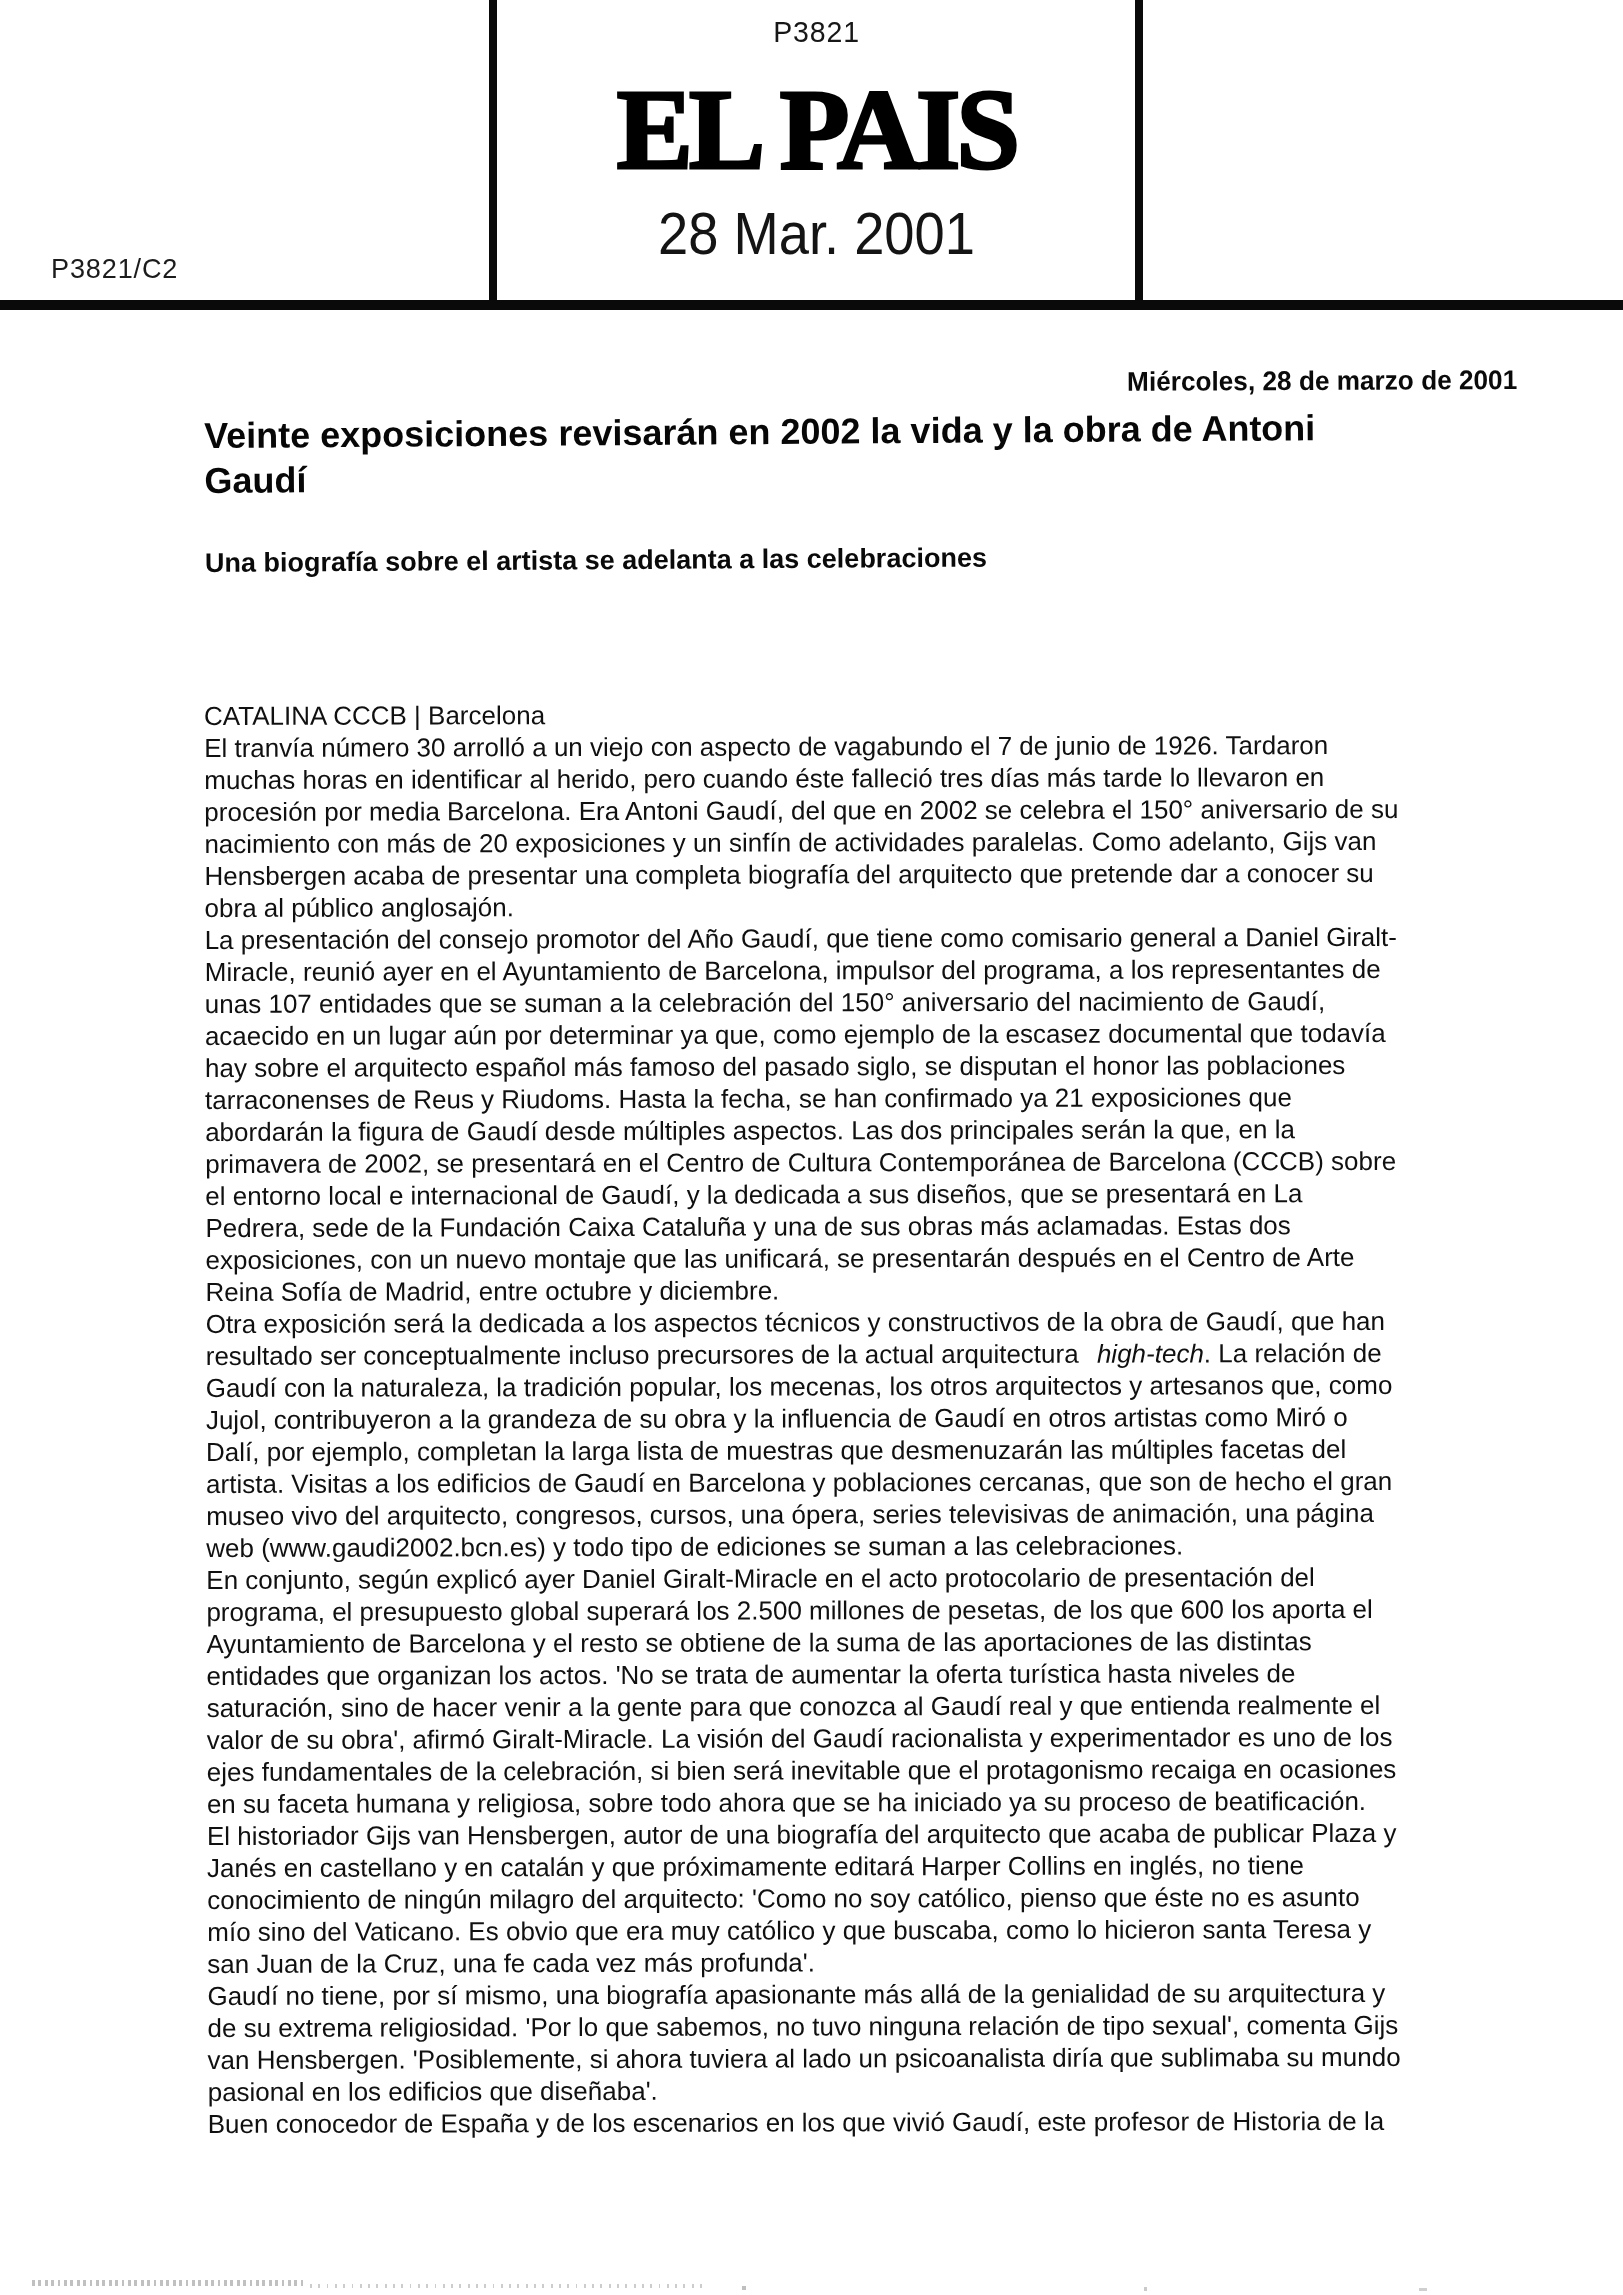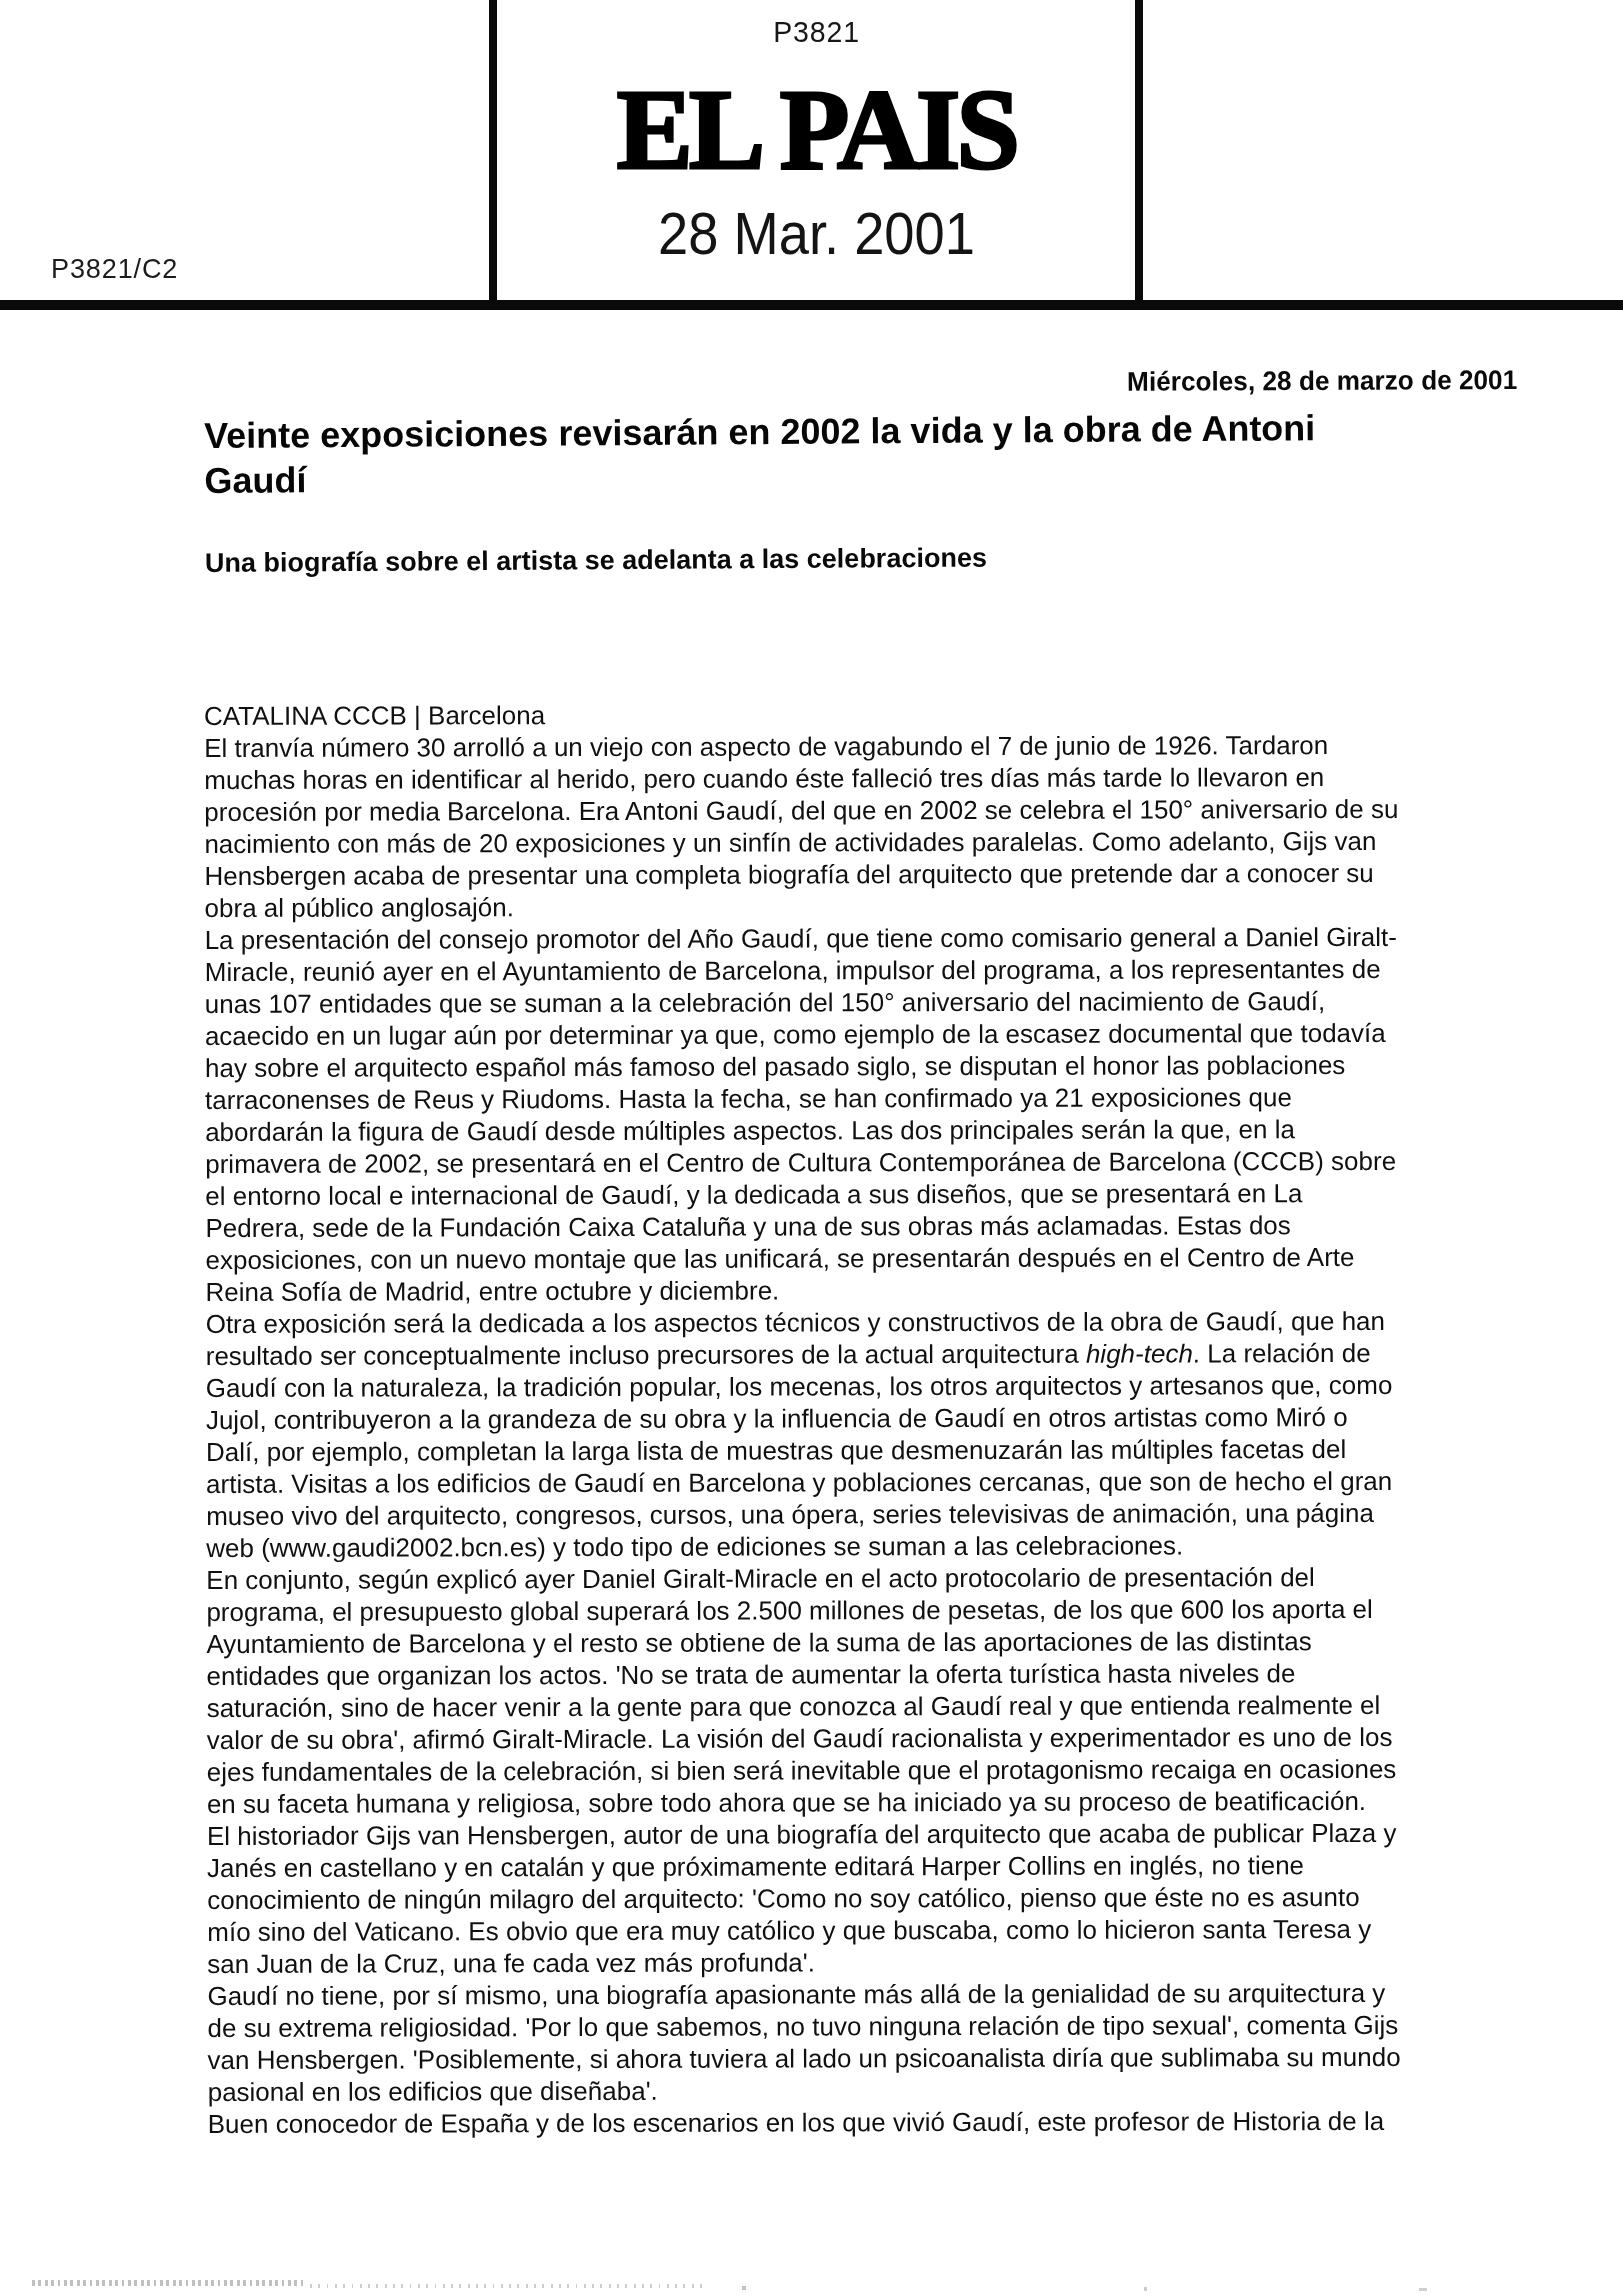--- a/index.html
+++ b/index.html
@@ -129,21 +129,21 @@
     font-size: 26px;
     line-height: 32px;
     color: #101010;
   }
   .byline { white-space: nowrap; }
   .byline .loc { font-weight: 400; }
   .para {
     white-space: pre-line;
     margin: 0;
   }
-  .it { font-style: italic; }
+  .it { font-style: italic; margin-left: 11px; }
 
   
   .noise {
     position: absolute;
     pointer-events: none;
   }
   .noise-a {
     left: 32px; top: 2280px; width: 271px; height: 6.4px;
     background: repeating-linear-gradient(90deg, #8d8d8d 0 2.8px, transparent 2.8px 6.4px);
     opacity: 0.55;

